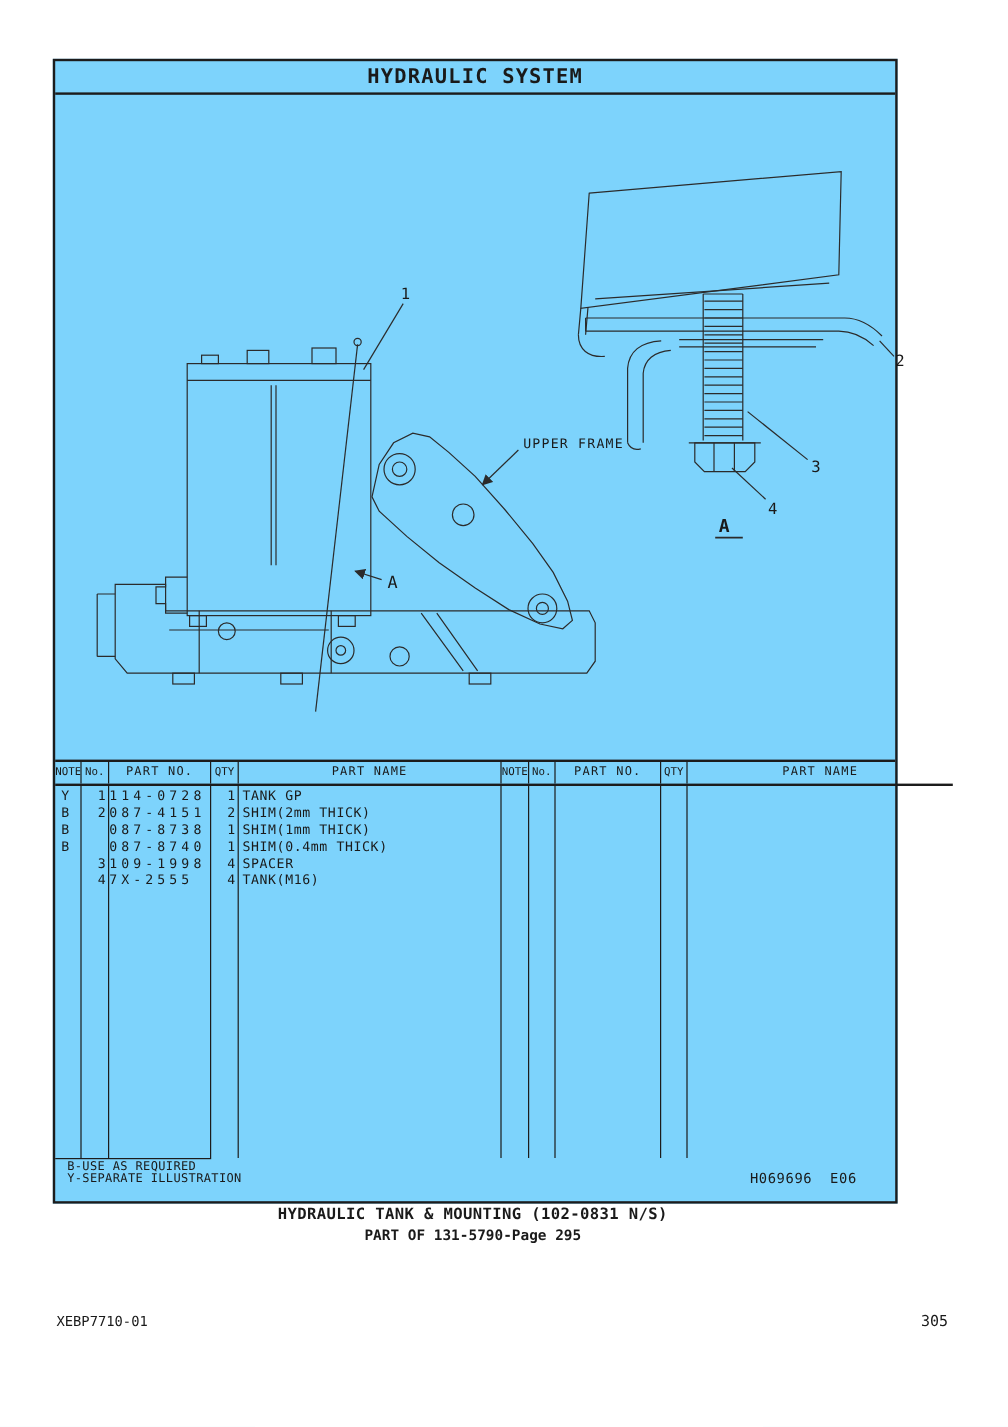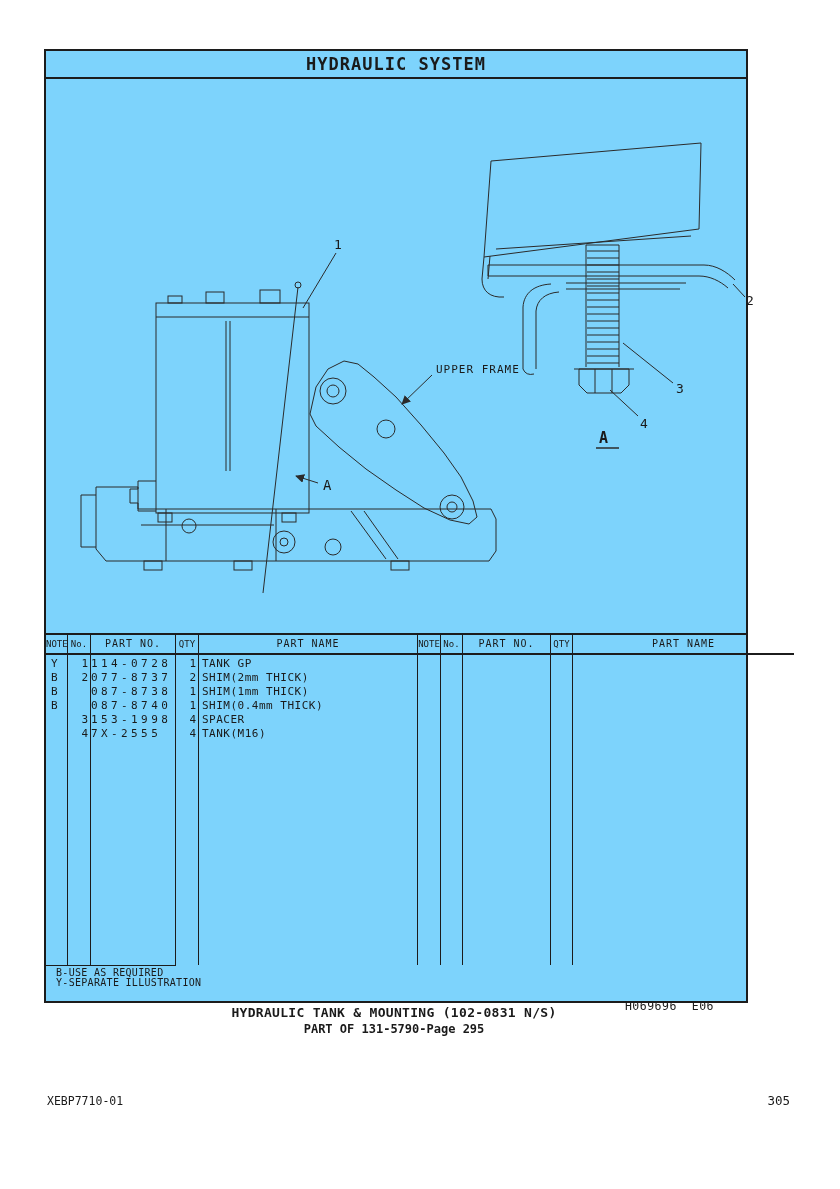--- a/index.html
+++ b/index.html
@@ -29,21 +29,21 @@
   .row { display:grid; grid-template-columns:22px 23px 85px 23px 219px; height:14px;
          line-height:14px; font-size:11px; white-space:pre; }
   .c-note { padding-left:5px; }
   .c-no   { text-align:right; padding-right:3px; }
   .c-pn   { text-align:left; letter-spacing:3.4px; padding-right:0; }
   .c-qty  { text-align:right; padding-right:3px; }
   .c-name { padding-left:3px; letter-spacing:0.5px; }
 
   .notes-rule { position:absolute; top:330px; left:0; width:130px; height:1px; background:#1c1c1c; }
   .footnotes { position:absolute; top:333px; left:10px; font-size:10px; line-height:10px; letter-spacing:0.3px; }
-  .doc-code { position:absolute; top:364px; right:32px; font-size:11.5px; letter-spacing:0.5px; white-space:pre; }
+  .doc-code { position:absolute; top:340px; right:32px; font-size:11.5px; letter-spacing:0.5px; white-space:pre; }
 
   .caption { position:absolute; left:0; top:1005px; width:788px; text-align:center; }
   .cap1 { font-size:13px; font-weight:bold; letter-spacing:0.3px; margin-bottom:3px; }
   .cap2 { font-size:12px; font-weight:bold; line-height:12px; }
 
   .footer-left { position:absolute; left:47px; top:1094px; font-size:11.5px; }
   .page-number { position:absolute; right:50px; top:1093px; font-size:12.5px; }
 
   text { font-family:"DejaVu Sans Mono","Liberation Mono",monospace; fill:#1a1a1a; }
 </style>
@@ -175,42 +175,42 @@
       <div class="row">
         <div class="c-note">Y</div>
         <div class="c-no">1</div>
         <div class="c-pn">114-0728</div>
         <div class="c-qty">1</div>
         <div class="c-name">TANK GP</div>
       </div>
       <div class="row">
         <div class="c-note">B</div>
         <div class="c-no">2</div>
-        <div class="c-pn">077-8737</div>
+        <div class="c-pn">087-4151</div>
         <div class="c-qty">2</div>
         <div class="c-name">SHIM(2mm THICK)</div>
       </div>
       <div class="row">
         <div class="c-note">B</div>
         <div class="c-no"></div>
         <div class="c-pn">087-8738</div>
         <div class="c-qty">1</div>
         <div class="c-name">SHIM(1mm THICK)</div>
       </div>
       <div class="row">
         <div class="c-note">B</div>
         <div class="c-no"></div>
         <div class="c-pn">087-8740</div>
         <div class="c-qty">1</div>
         <div class="c-name">SHIM(0.4mm THICK)</div>
       </div>
       <div class="row">
         <div class="c-note"></div>
         <div class="c-no">3</div>
-        <div class="c-pn">153-1998</div>
+        <div class="c-pn">109-1998</div>
         <div class="c-qty">4</div>
         <div class="c-name">SPACER</div>
       </div>
       <div class="row">
         <div class="c-note"></div>
         <div class="c-no">4</div>
         <div class="c-pn">7X-2555</div>
         <div class="c-qty">4</div>
         <div class="c-name">TANK(M16)</div>
       </div>

